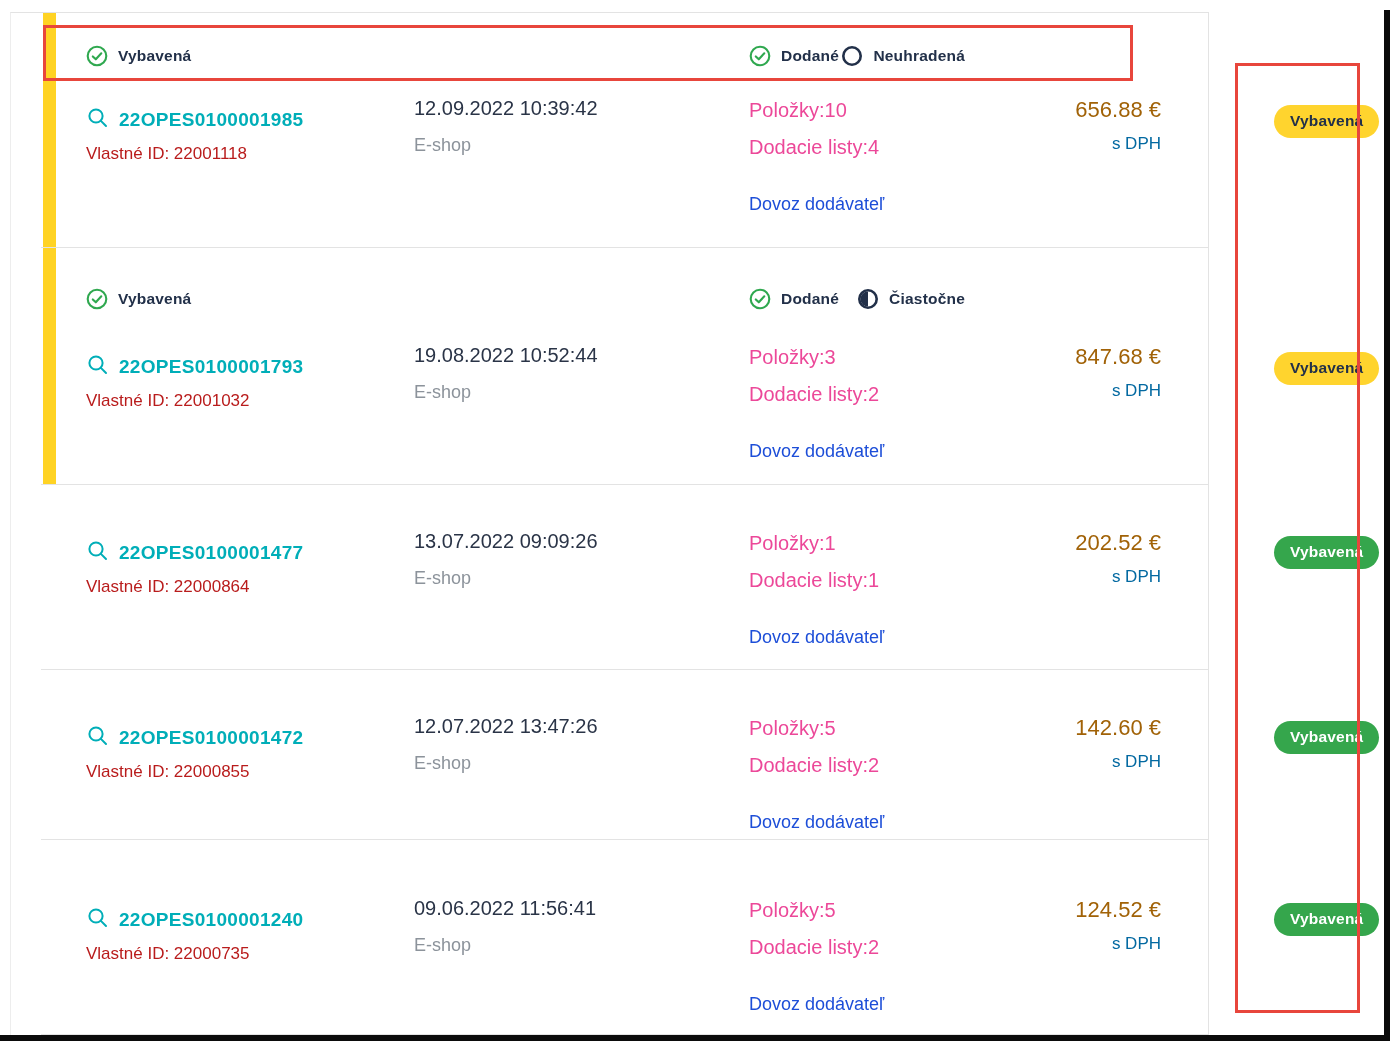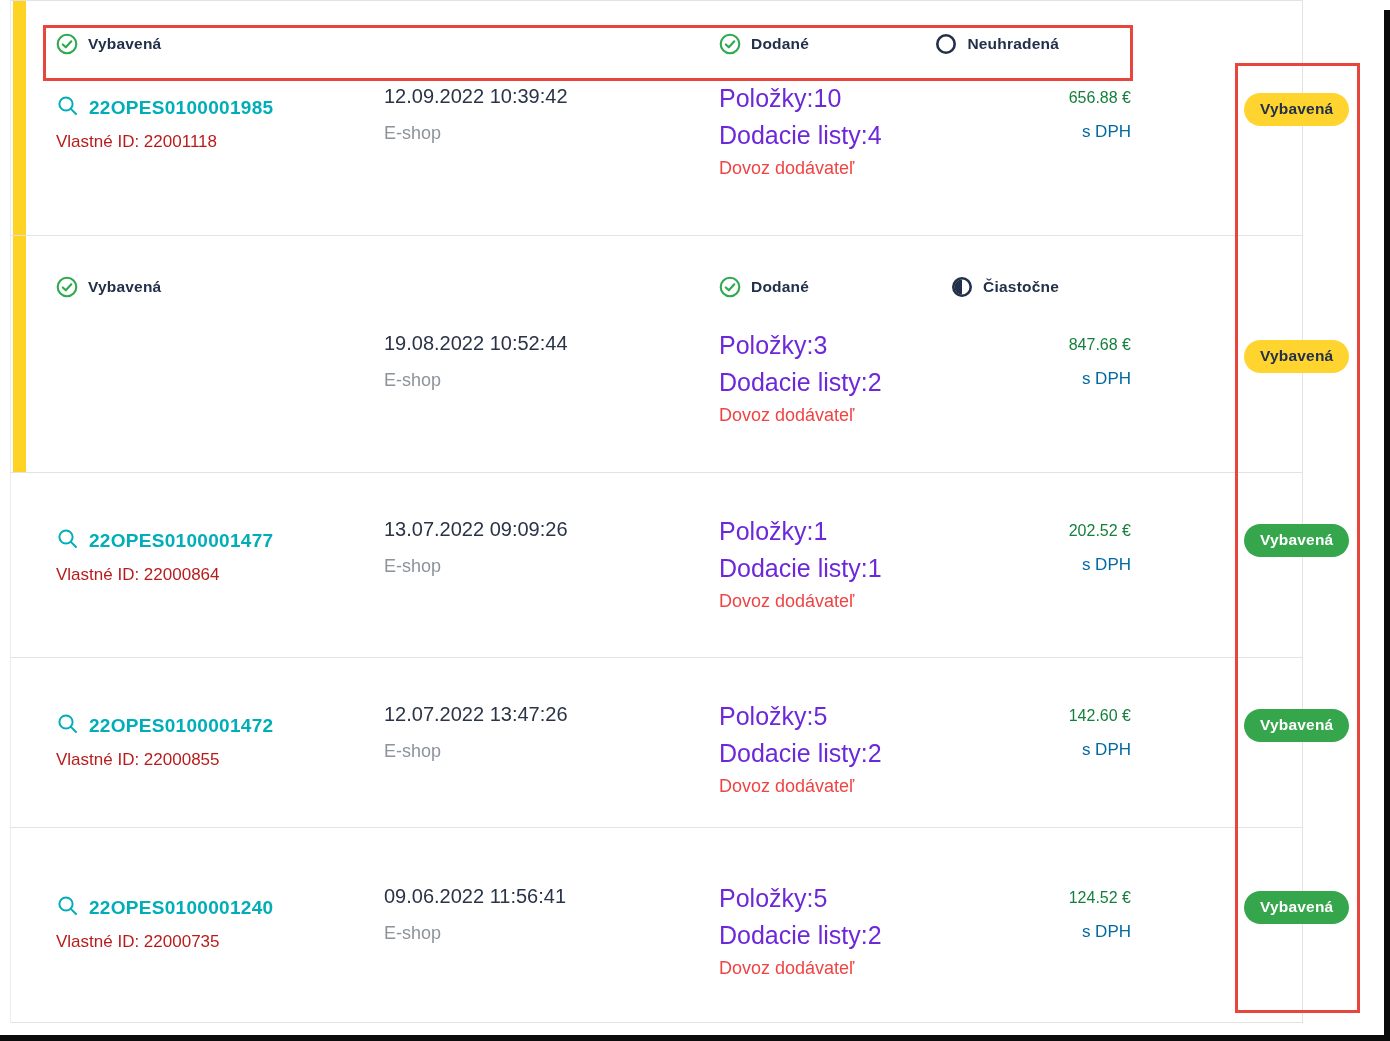--- a/index.html
+++ b/index.html
@@ -2,22 +2,22 @@
 <html><head>
 <meta charset="utf-8">
 <style>
   * { margin:0; padding:0; box-sizing:border-box; }
   html,body { width:1390px; height:1041px; background:#ffffff;
     font-family:"Liberation Sans","DejaVu Sans",sans-serif; position:relative; overflow:hidden; }
 
   .frame-right  { position:absolute; left:1384px; top:10px; width:6px; height:1031px; background:#0b0b0b; }
   .frame-bottom { position:absolute; left:0; top:1035px; width:1390px; height:6px; background:#0b0b0b; }
 
-  .list { position:absolute; left:10px; top:0; width:1293px;
-    border-top:1px solid #e3e3e3; border-left:1px solid #ededed; border-right:1px solid #e3e3e3; background:#fff; }
+  .list { position:absolute; left:10px; top:12px; width:1199px;
+    border-top:1px solid #e3e3e3; border-left:1px solid #ededed; border-right:1px solid #e3e3e3; background:#fff;padding-left:30px; }
 
   .order-row { position:relative; border-bottom:1px solid #e3e3e3; background:#fff; }
   .order-row.r1 { height:235px; --ct:84px; --bt:92px; }
   .order-row.r2 { height:237px; --ct:96px; --bt:104px; }
   .order-row.r3 { height:185px; --ct:45px; --bt:51px; }
   .order-row.r4 { height:170px; --ct:45px; --bt:51px; }
   .order-row.r5 { height:195px; --ct:57px; --bt:63px; }
 
   .row-accent { position:absolute; left:2px; top:0; bottom:0; width:13px; background:#ffd324; }
 
@@ -36,25 +36,25 @@
   .col-items { left:708px; width:300px; }
   .col-price { left:948px; width:172px; text-align:right; }
 
   .order-link { display:flex; align-items:center; gap:9px; height:30px; cursor:pointer;margin-top:8px; }
   .order-link .num { font-size:19px; font-weight:bold; color:#00aeb8; letter-spacing:.3px; }
   .own-id { margin-top:9px; font-size:17px; color:#b91c1c; }
 
   .date   { font-size:20px; color:#2a3447; height:30px; }
   .source { margin-top:8px; font-size:18px; color:#8c939b; }
 
-  .dark-line { font-size:25px; color:#6d28d9; height:30px; line-height:26px; }
+  .dark-line { font-size:20px; color:#ec4899; height:30px; line-height:26px; }
   .dark-line + .dark-line { margin-top:7px; }
-  .transport { margin-top:6px; font-size:18px; color:#ef4444; }
-
-  .price { font-size:16px; color:#15803d; height:30px; line-height:26px; }
+  .transport { margin-top:30px; font-size:18px; color:#1d4ed8; }
+
+  .price { font-size:22px; color:#a16207; height:30px; line-height:26px; }
   .vat   { margin-top:7px; font-size:17px; color:#0369a1; }
 
   .badge { position:absolute; left:1233px; top:var(--bt); display:inline-block;
     padding:7px 16px 8px 16px; border-radius:18px; font-size:15.5px; font-weight:bold; letter-spacing:.2px; }
   .badge[data-variant="yellow"] { background:#ffd42e; color:#223049; }
   .badge[data-variant="green"]  { background:#35a64c; color:#ffffff; }
 
   .anno { position:absolute; border:3px solid #e8463c; pointer-events:none; background:transparent; }
   .anno-status { left:43px; top:25px; width:1090px; height:56px; }
   .anno-badges { left:1235px; top:63px; width:125px; height:950px; }
@@ -158,20 +158,29 @@
       </span>
       <span class="status pos3">
         <span class="sico">
             <svg width="22" height="22">
               <use href="#ic-half"></use>
             </svg>
           </span>
         <span>Čiastočne</span>
       </span>
     </div>
+    <div class="col col-order">
+      <div class="order-link">
+        <span class="sico"><svg width="24" height="24">
+              <use href="#ic-mag"></use>
+            </svg></span>
+        <span class="num">22OPES0100001793</span>
+      </div>
+      <div class="own-id">Vlastné ID: 22001032</div>
+    </div>
     <div class="col col-date">
       <div class="date">19.08.2022 10:52:44</div>
       <div class="source">E-shop</div>
     </div>
     <div class="col col-items">
       <div class="dark-line">Položky:3</div>
       <div class="dark-line">Dodacie listy:2</div>
       <div class="transport">Dovoz dodávateľ</div>
     </div>
     <div class="col col-price">

